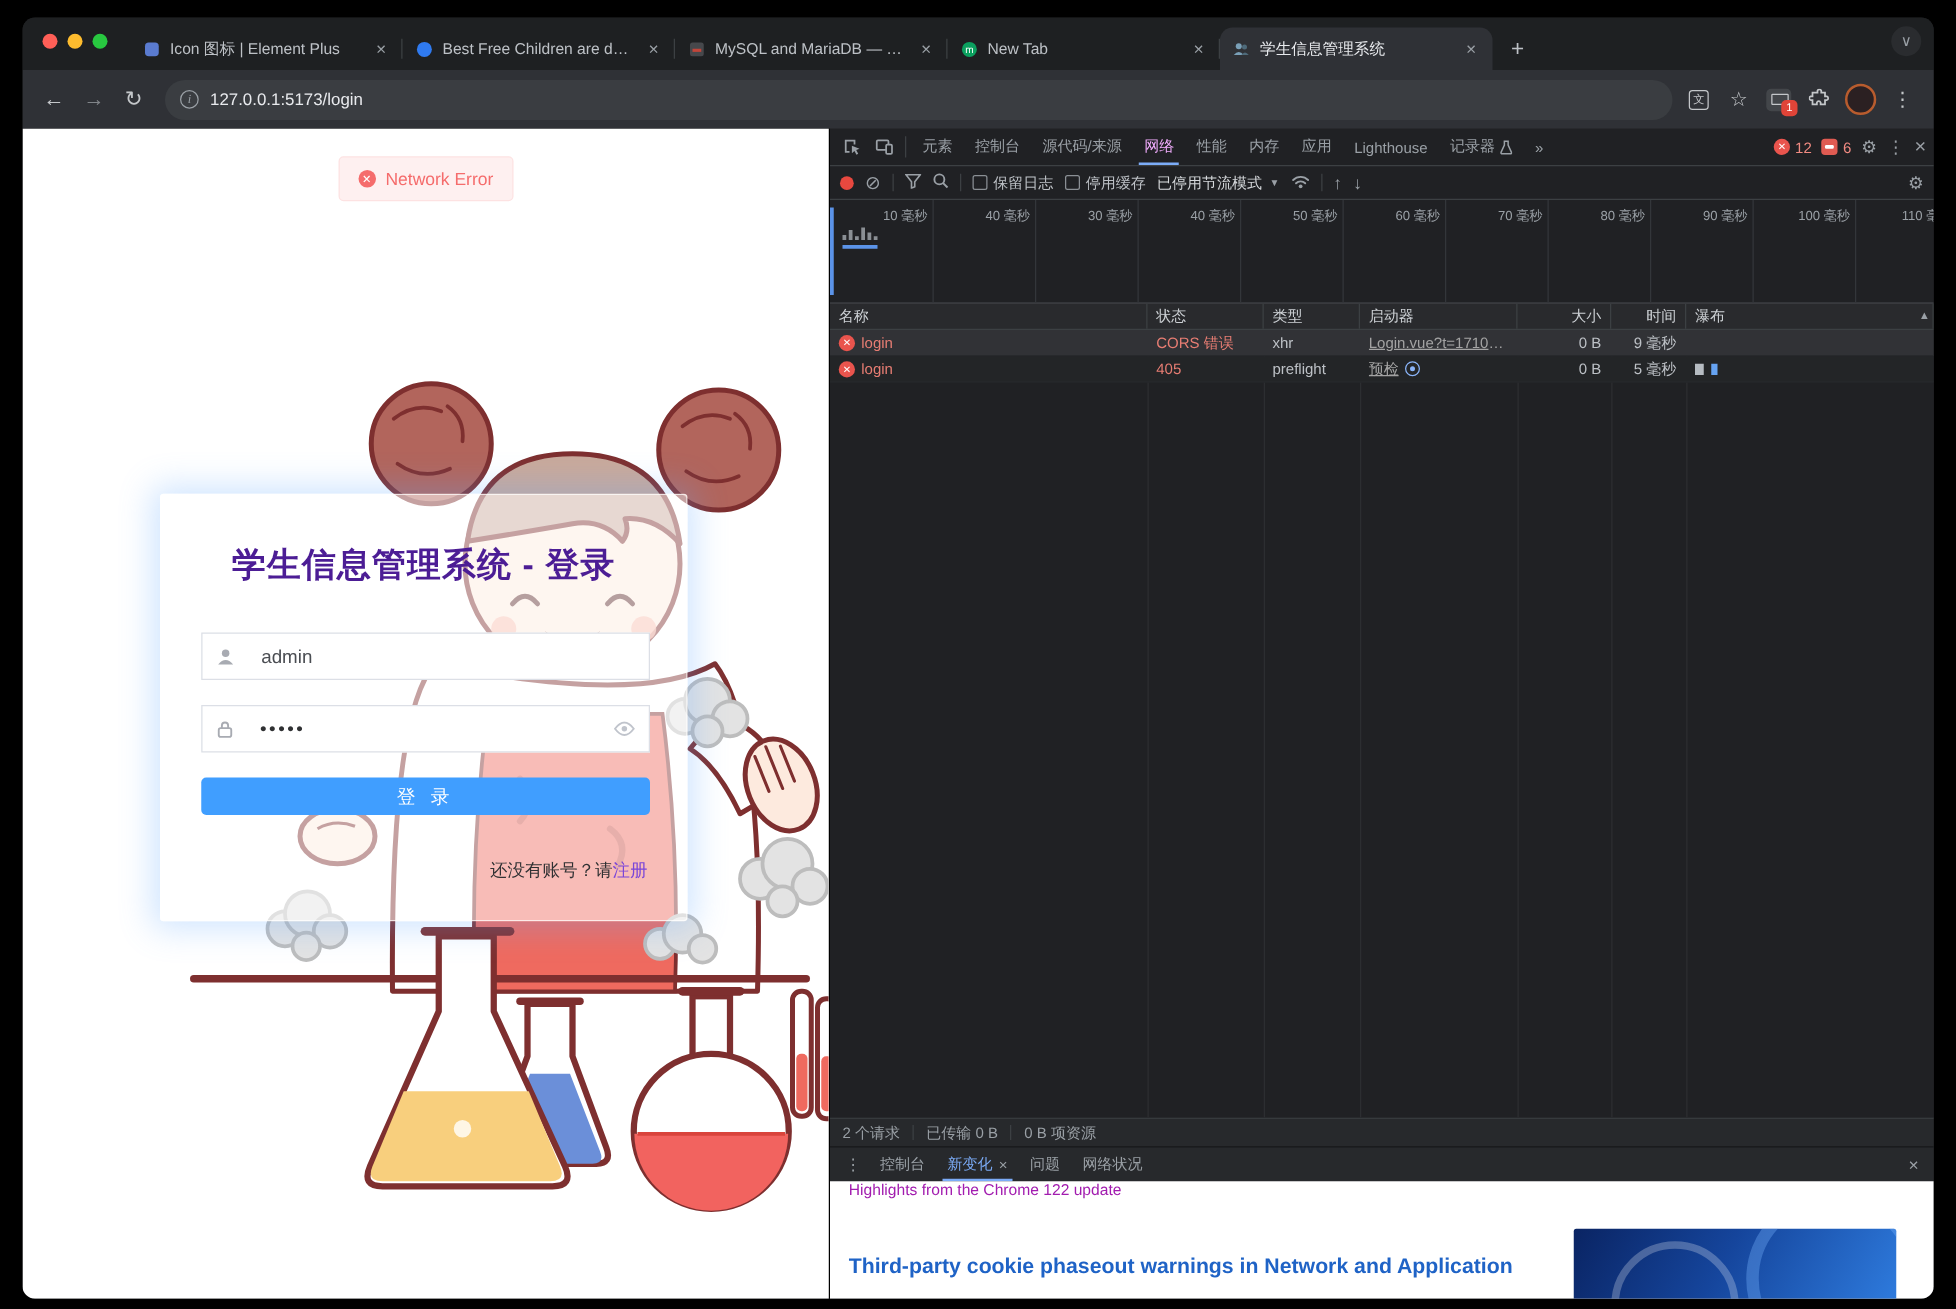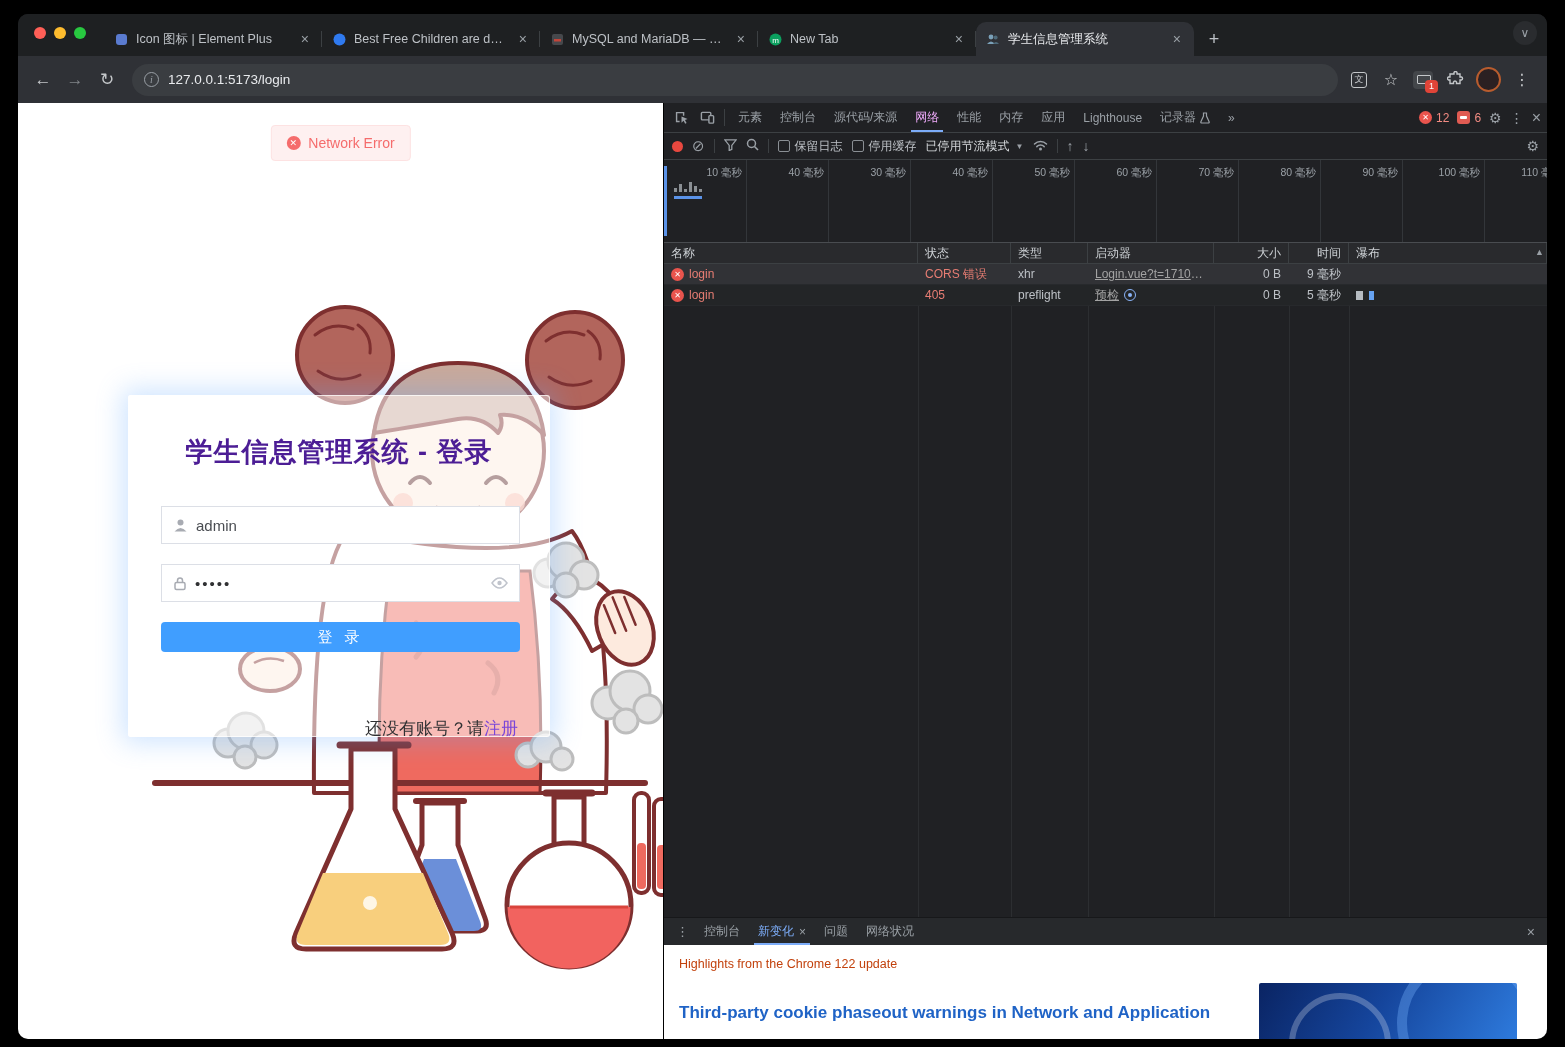--- a/index.html
+++ b/index.html
@@ -39,25 +39,25 @@
   
   .content { flex:1; display:flex; min-height:0; }
 
   
   .page { width:645px; background:#fff; position:relative; overflow:hidden; flex-shrink:0; }
   .illus { position:absolute; left:0; top:0; z-index:1; }
   .toast { position:absolute; left:50%; transform:translateX(-50%); top:22px; z-index:5; display:flex; align-items:center; gap:8px; background:#fef0f0; border:1px solid #fde2e2; border-radius:4px; padding:9px 15px; color:#f56c6c; font-size:14px; }
   .toast-ic { width:14px; height:14px; border-radius:50%; background:#f56c6c; color:#fff; font-size:9px; display:flex; align-items:center; justify-content:center; }
   .login-card { position:absolute; left:110px; top:292px; width:422px; height:342px; z-index:3; background:rgba(255,255,255,0.55); border:1px solid rgba(255,255,255,0.7); border-radius:3px; box-shadow:0 0 26px 6px rgba(100,170,255,0.30); }
   .login-title { position:absolute; top:38px; left:0; right:0; text-align:center; font-size:27px; font-weight:700; color:#4c1d95; letter-spacing:1px; }
-  .fld { position:absolute; left:32px; width:359px; height:38px; background:#fff; border:1px solid #dcdfe6; border-radius:0; display:flex; align-items:center; padding:0 11px; gap:8px; }
+  .fld { position:absolute; left:32px; width:359px; height:38px; background:#fff; border:1px solid #dcdfe6; border-radius:0; display:flex; align-items:center; padding:0 11px; gap:21px; }
   .fld input { border:none; outline:none; background:transparent; flex:1; font-size:15px; color:#4a4d52; font-family:inherit; min-width:0; }
   .fld.pwd input { font-size:15px; letter-spacing:2px; color:#303133; }
   .login-btn { position:absolute; left:32px; top:226px; width:359px; height:30px; background:#409eff; border:none; border-radius:4px; color:#fff; font-size:15px; letter-spacing:4px; font-family:inherit; cursor:pointer; }
-  .register-line { position:absolute; right:31px; top:292px; font-size:17px; color:#303133;margin-top:29px; }
+  .register-line { position:absolute; right:31px; top:292px; font-size:14px; color:#303133; }
   .register-line a { color:#7b46d8; text-decoration:none; }
 
   
   .devtools { flex:1; background:#202124; color:#9aa0a6; display:flex; flex-direction:column; border-left:1px solid #000; min-width:0; }
   .dt-toolbar { height:30px; display:flex; align-items:stretch; border-bottom:1px solid #3c4043; padding:0 4px; flex-shrink:0; }
   .dt-icbtn { width:26px; display:flex; align-items:center; justify-content:center; color:#9aa0a6; }
   .dt-sep { width:1px; background:#3c4043; margin:6px 4px; }
   .dt-tab { padding:0 9px; display:flex; align-items:center; gap:4px; color:#9aa0a6; font-size:12px; position:relative; white-space:nowrap; }
   .dt-tab.active { color:#f0abfc; }
   .dt-tab.active::after { content:""; position:absolute; left:5px; right:5px; bottom:0; height:2px; background:#7cacf8; }
@@ -109,21 +109,21 @@
 
   .drawer-tabs { height:28px; display:flex; align-items:center; background:#27292c; border-top:1px solid #17181a; font-size:12px; padding:0 6px; flex-shrink:0; }
   .d-tab { padding:0 9px; height:100%; display:flex; align-items:center; gap:5px; color:#9aa0a6; position:relative; white-space:nowrap; }
   .d-tab.active { color:#7cacf8; }
   .d-tab.active::after { content:""; position:absolute; left:5px; right:5px; bottom:0; height:2px; background:#7cacf8; }
   .d-close-x { color:#9aa0a6; font-size:12px; }
   .drawer-kebab { color:#9aa0a6; padding:0 6px; font-size:13px; }
   .drawer-close { margin-left:auto; color:#9aa0a6; font-size:14px; padding:0 6px; }
 
   .drawer-content { height:94px; background:#fff; position:relative; overflow:hidden; flex-shrink:0; }
-  .wn-title { position:absolute; top:12px; left:15px; font-size:12.5px; color:#c2410c; }
+  .wn-title { position:absolute; top:0; left:15px; font-size:12.5px; color:#a21caf; }
   .wn-heading { position:absolute; top:58px; left:15px; font-size:17px; font-weight:700; color:#1f63c6; white-space:nowrap; }
   .wn-image { position:absolute; top:38px; right:30px; width:258px; height:70px; border-radius:2px; background:linear-gradient(120deg,#0a2463 0%,#15459c 45%,#2f7de0 100%); overflow:hidden; }
   .wn-image::before { content:""; position:absolute; left:30px; top:10px; width:90px; height:90px; border:6px solid rgba(255,255,255,0.25); border-radius:50%; }
   .wn-image::after { content:""; position:absolute; right:-20px; top:-30px; width:120px; height:120px; border:10px solid rgba(120,180,255,0.35); border-radius:50%; }
 </style>
 </head>
 <body>
 
 <div class="window">
 
@@ -514,20 +514,27 @@
             </span>
           <span class="cell num mut">0 B</span>
           <span class="cell num mut">5 毫秒</span>
           <span class="cell">
               <span class="wf-bar-g"></span>
               <span class="wf-bar-b"></span>
             </span>
         </div>
       </div>
 
+      <div class="summary">
+        <span>2 个请求</span>
+        <span class="sum-div"></span>
+        <span>已传输 0 B</span>
+        <span class="sum-div"></span>
+        <span>0 B 项资源</span>
+      </div>
 
       <div class="drawer-tabs">
         <span class="drawer-kebab">⋮</span>
         <span class="d-tab">
             <span>控制台</span>
           </span>
         <span class="d-tab active">
           <span>新变化</span>
           <span class="d-close-x">×</span>
         </span>

